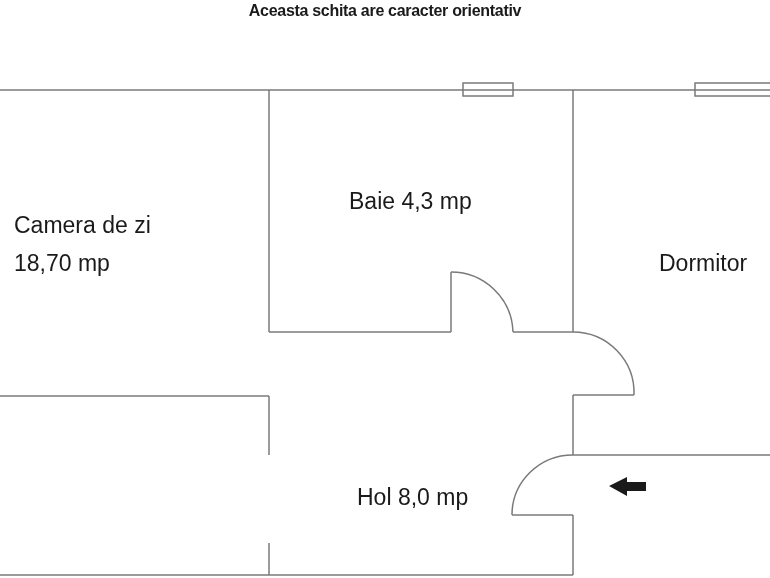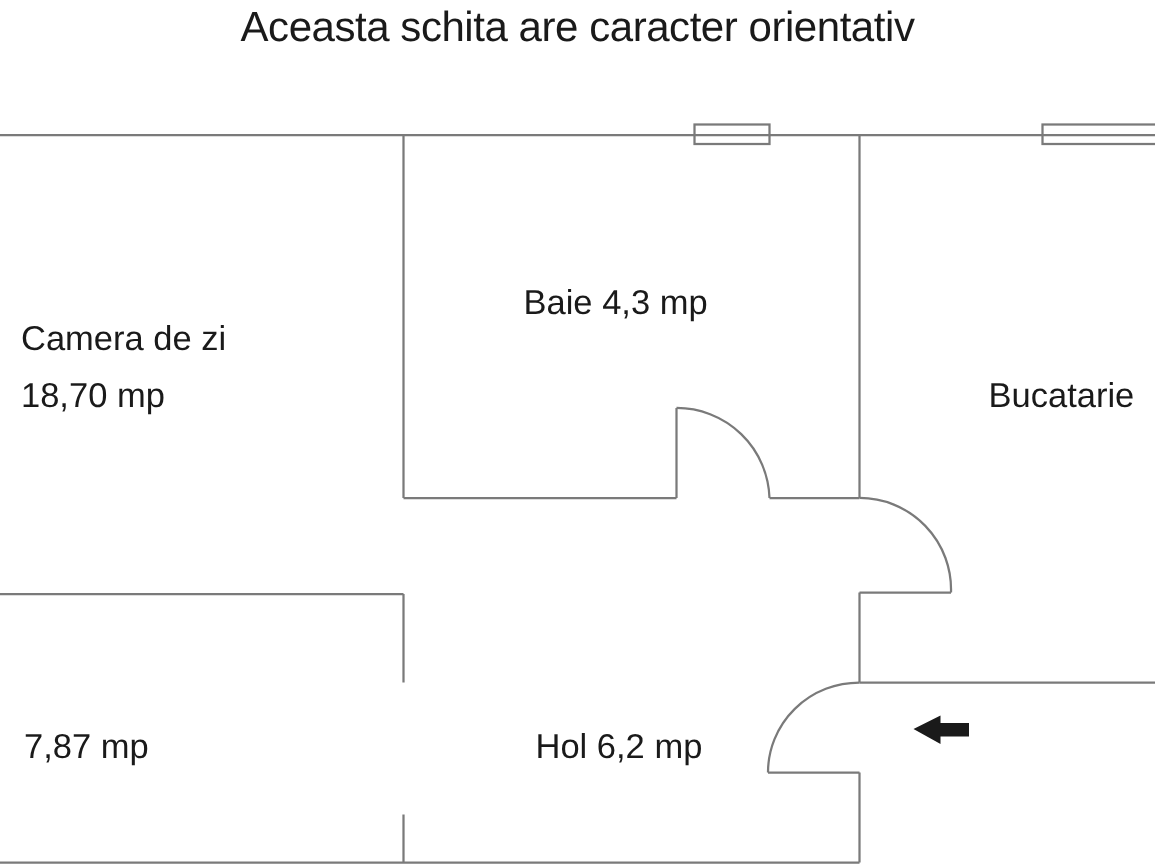--- a/index.html
+++ b/index.html
@@ -1,19 +1,19 @@
 <!DOCTYPE html>
 <html><head>
   <meta charset="utf-8">
   <style>
     html, body { margin: 0; padding: 0; background: #ffffff; }
     body { width: 770px; height: 578px; position: relative; overflow: hidden;
            font-family: "Liberation Sans", "DejaVu Sans", sans-serif; color: #1a1a1a; }
     .title { position: absolute; left: 0; width: 770px; top: 2px; text-align: center;
-             font-size: 28px; letter-spacing: -0.3px; }
+             font-size: 16px; letter-spacing: -0.3px; font-weight: bold; }
     svg.plan { position: absolute; left: 0; top: 0; }
     .label { position: absolute; font-size: 23px; line-height: 38px; white-space: nowrap; }
   </style>
 </head>
 <body>
 
 <div class="title">Aceasta schita are caracter orientativ</div>
 
 <svg class="plan" width="770" height="578" viewBox="0 0 770 578">
   <g stroke="#7a7a7a" stroke-width="1.5" fill="none">
@@ -54,22 +54,21 @@
 <div class="label" style="left:14px; top:206px;">
   <div>Camera de zi</div>
   <div>18,70 mp</div>
 </div>
 
 <div class="label" style="left:349px; top:182px;">
   <div>Baie 4,3 mp</div>
 </div>
 
 <div class="label" style="left:659px; top:244px;">
-  <div>Bucatarie</div>
+  <div>Dormitor</div>
 </div>
 
 <div class="label" style="left:16px; top:478px;">
-  <div>7,87 mp</div>
 </div>
 
 <div class="label" style="left:357px; top:478px;">
-  <div>Hol 6,2 mp</div>
+  <div>Hol 8,0 mp</div>
 </div>
 
 </body></html>

